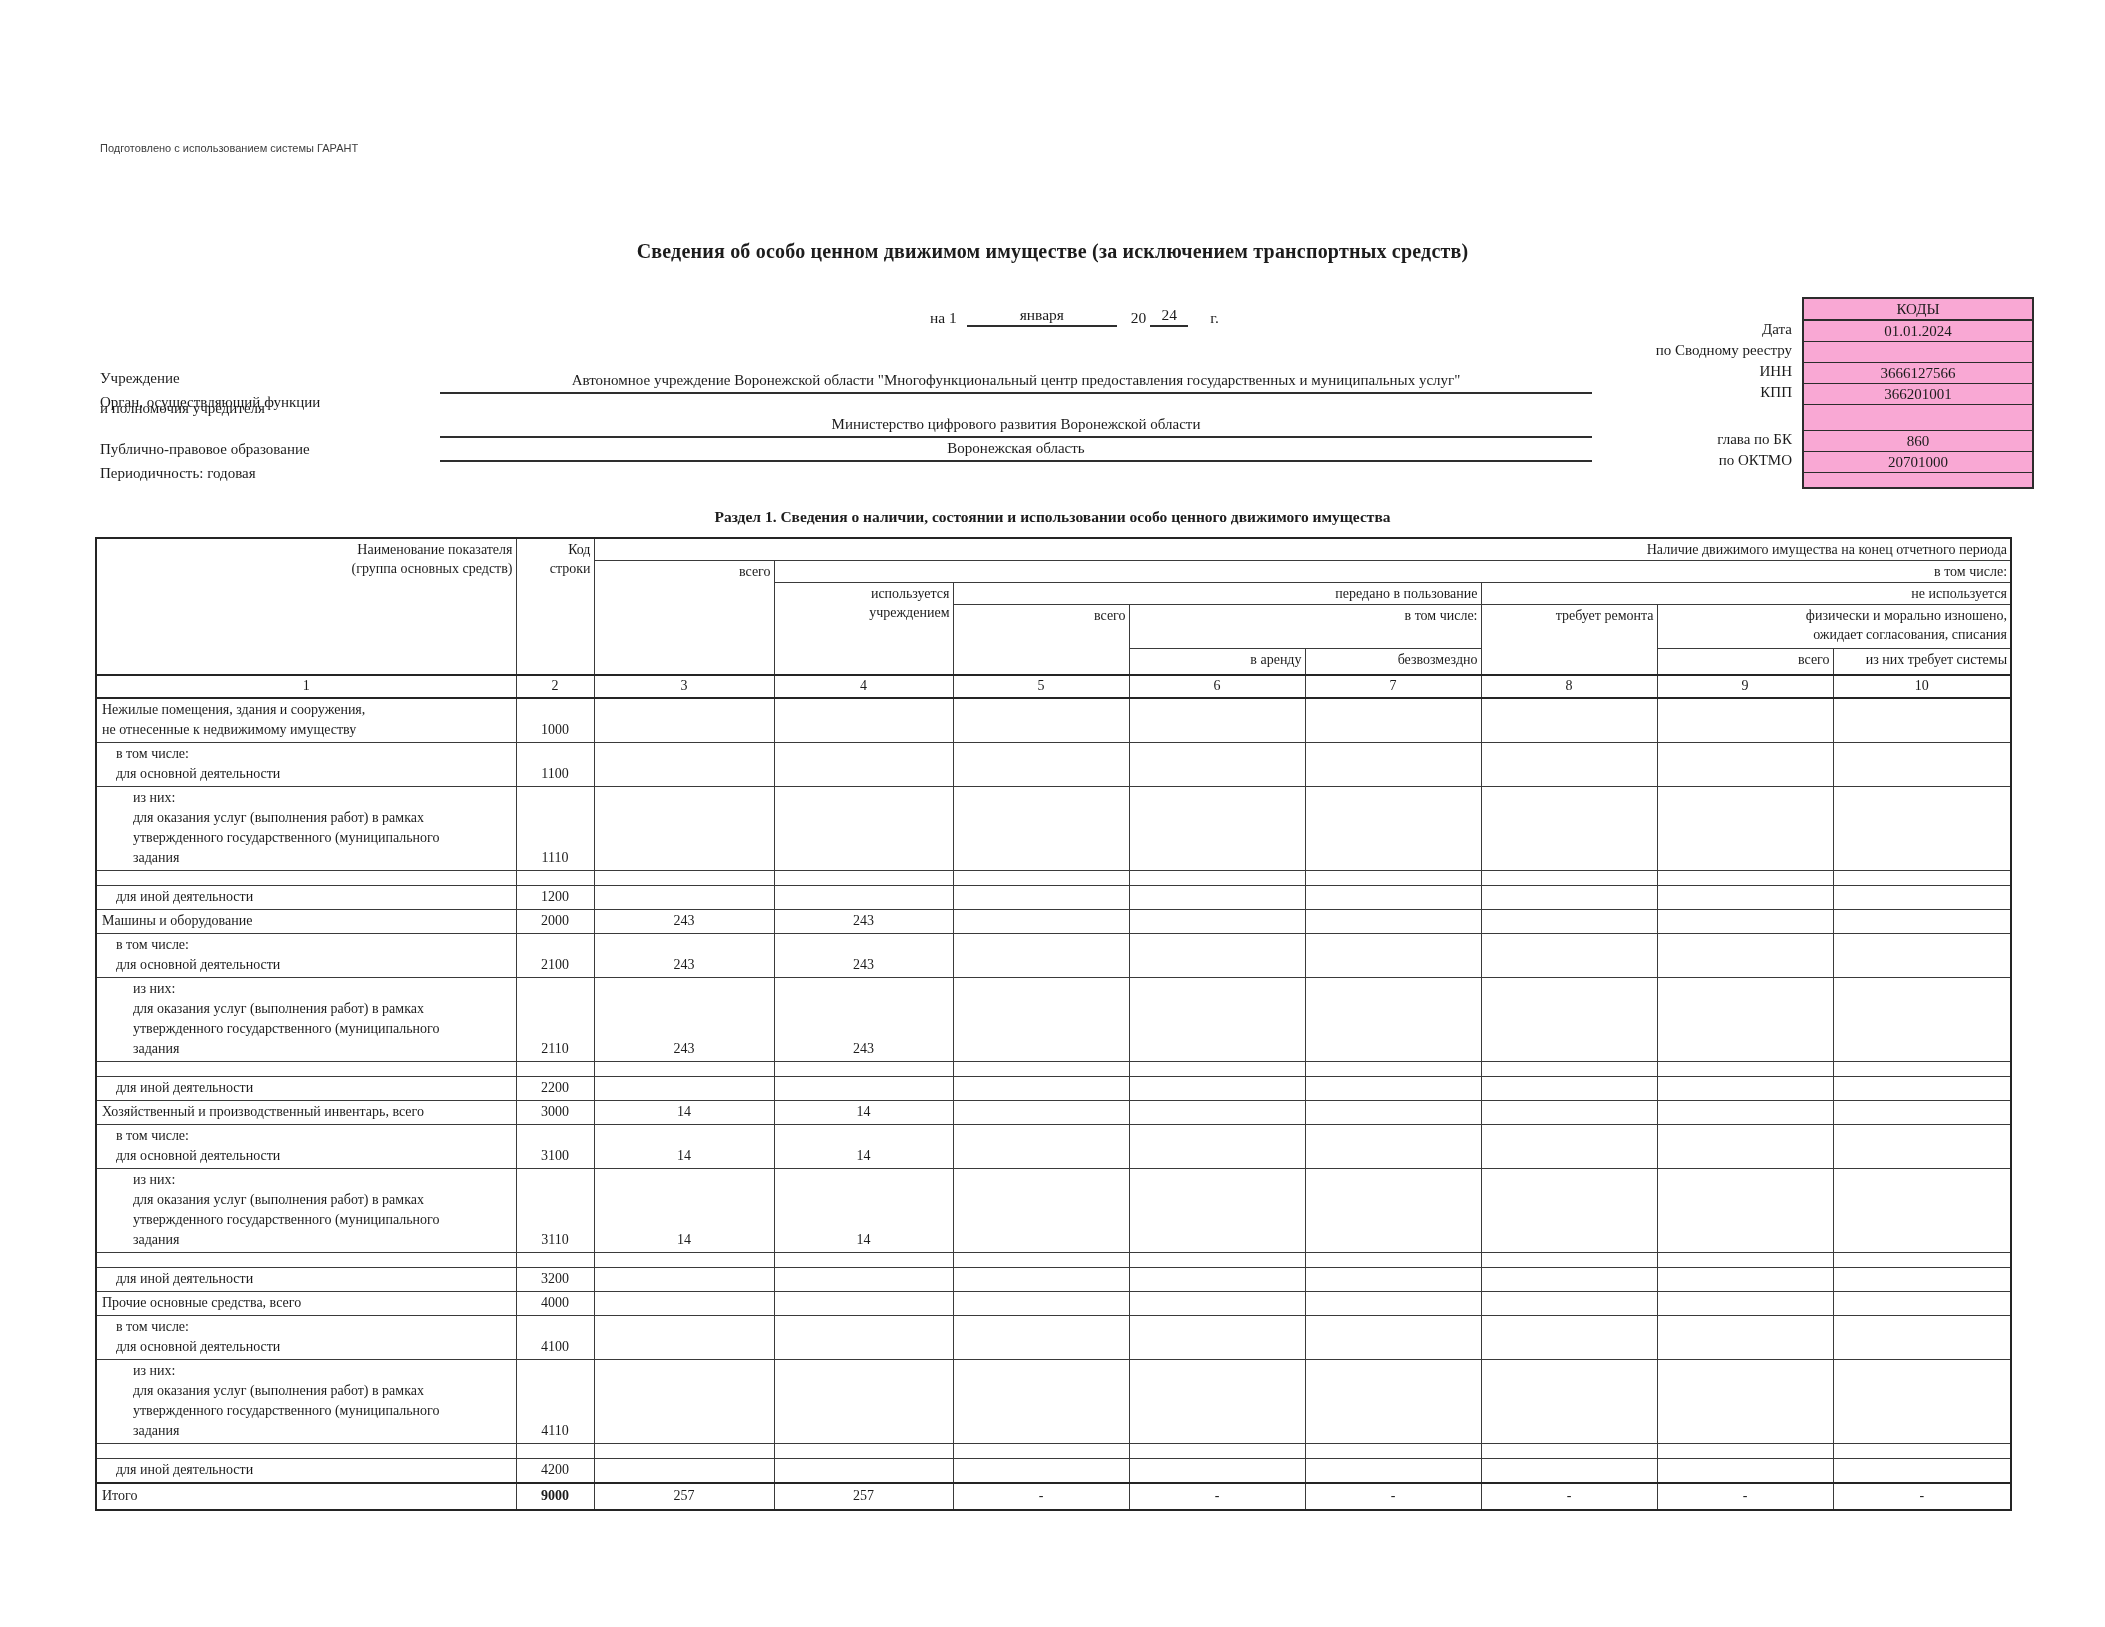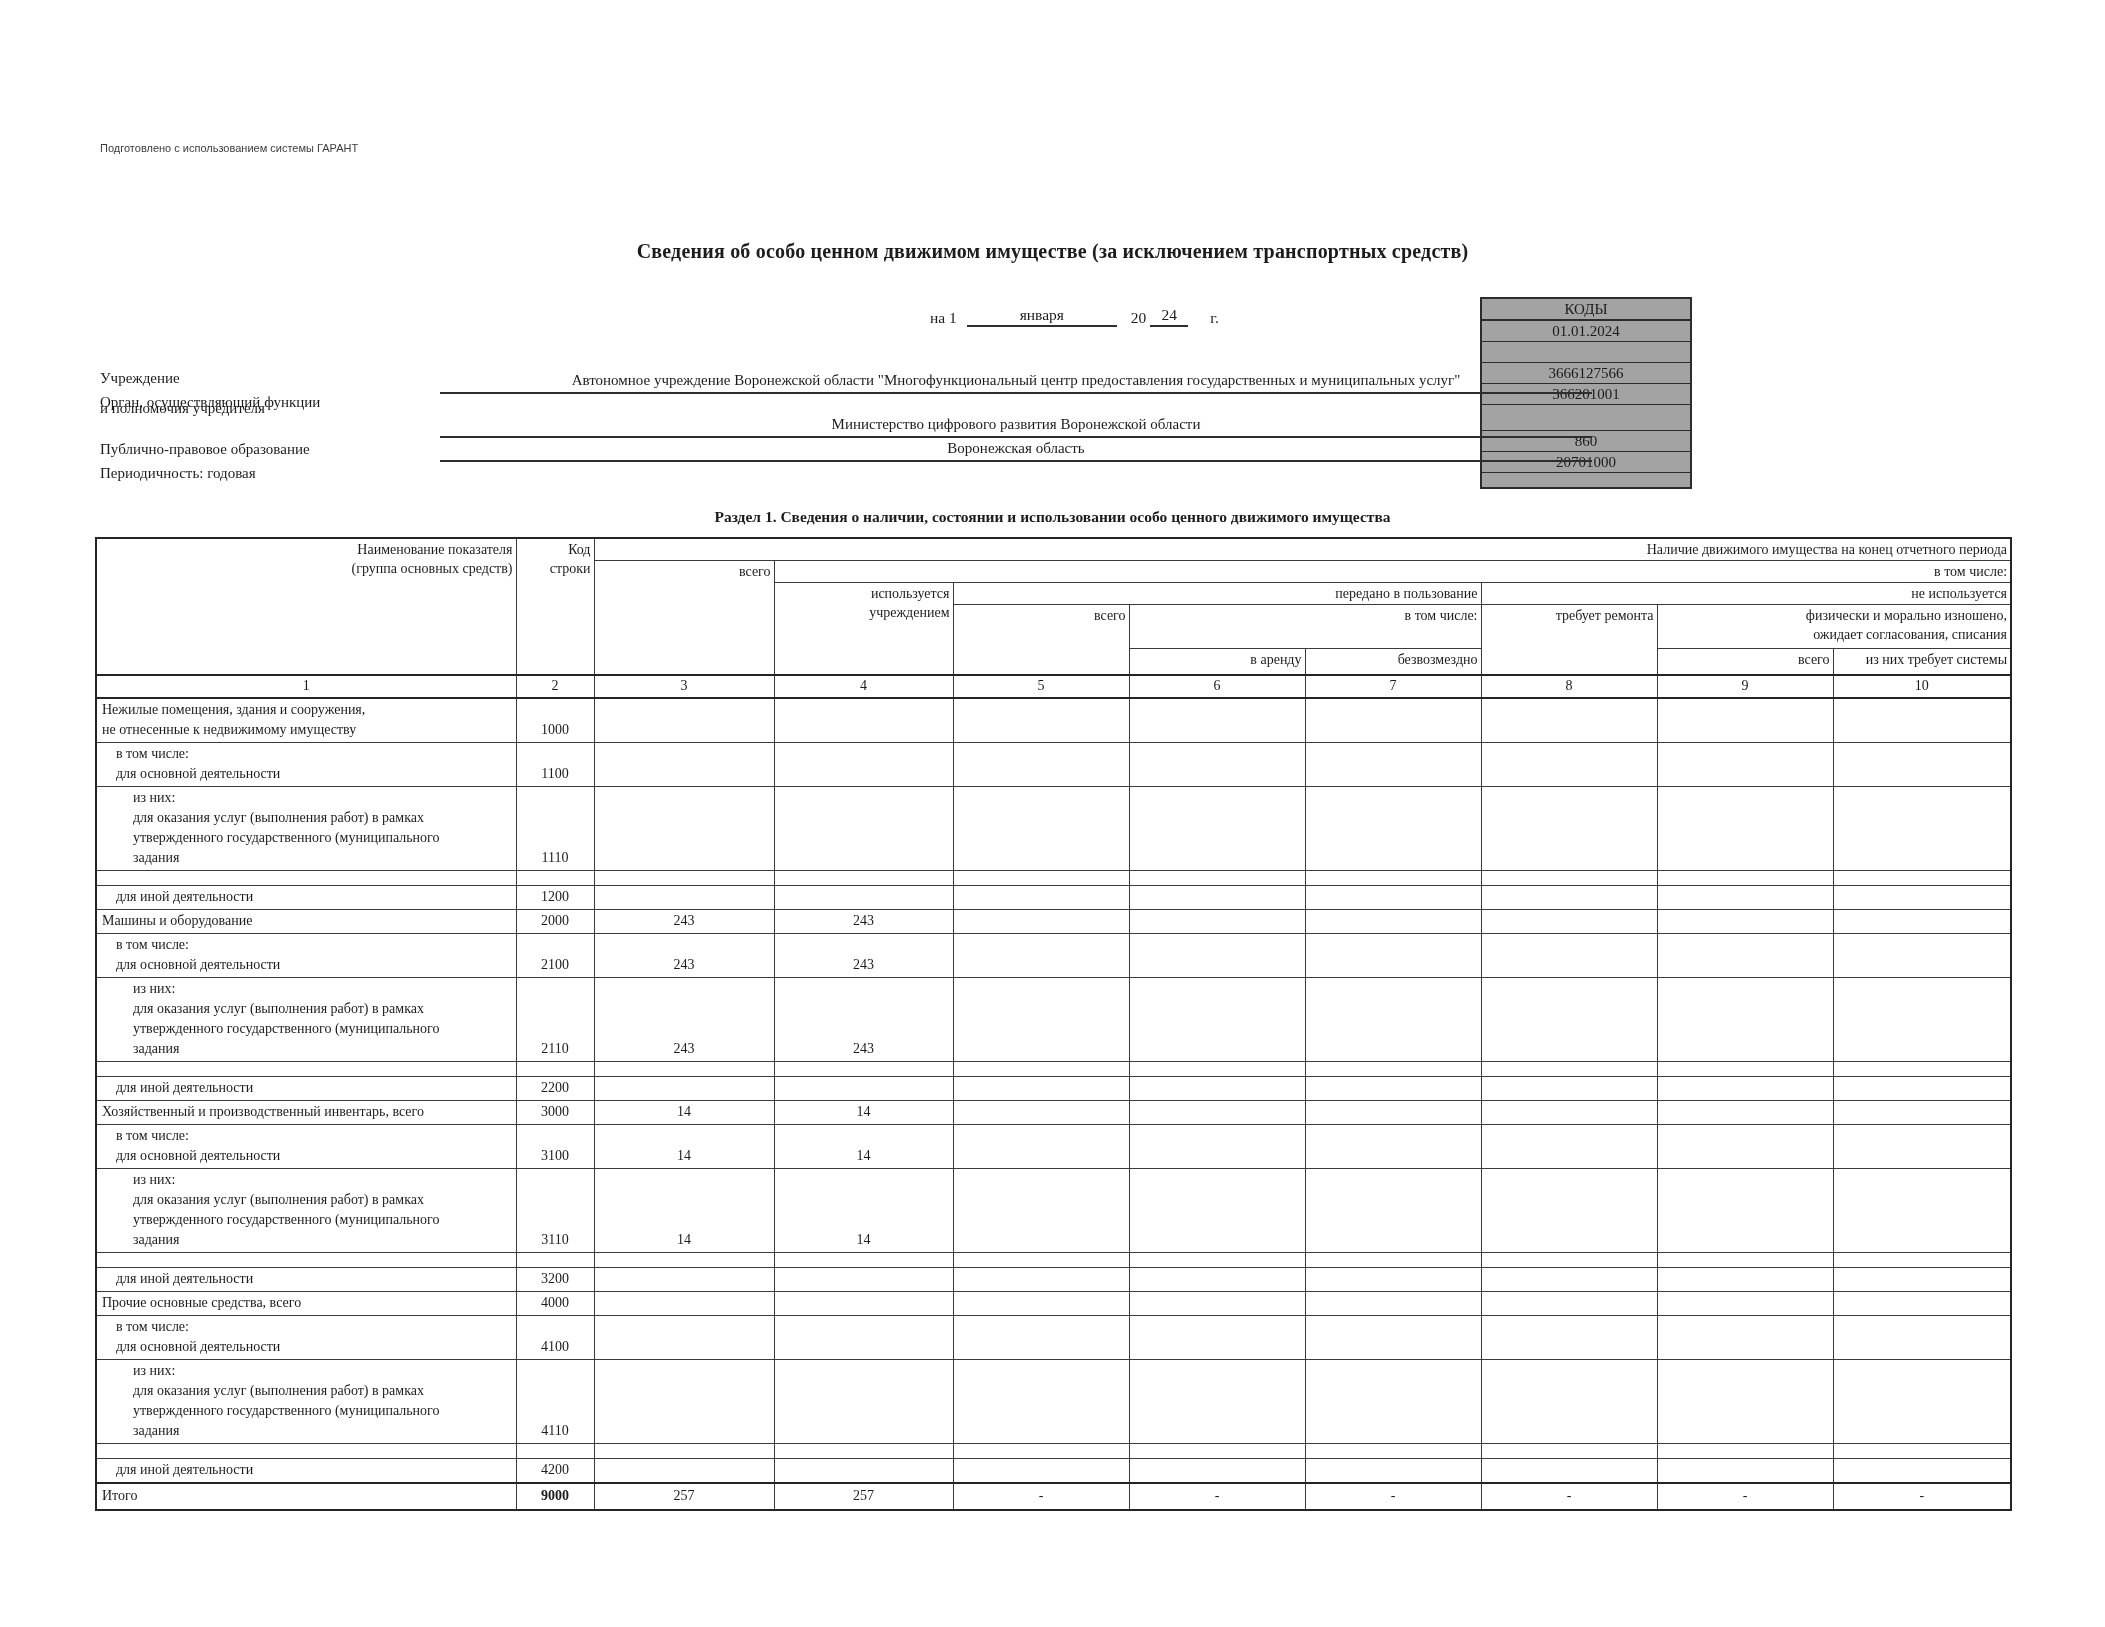--- a/index.html
+++ b/index.html
@@ -23,21 +23,21 @@
     display:inline-block; text-align:center; border-bottom:2px solid #2e2e2e;
     height:21px; vertical-align:bottom;
   }
   .date-line .month { width:150px; margin:0 14px 0 10px; }
   .date-line .yr { width:38px; margin:0 10px 0 4px; }
   .date-line .gsuffix { margin-left:12px; }
   
   .codes { position:absolute; left:1480px; top:297px; display:flex; align-items:flex-start; font-size:15px; }
   .codes-labels { width:322px; padding-right:10px; text-align:right; }
   .codes-label { line-height:1; display:flex; align-items:center; justify-content:flex-end; }
-  .codes-box { width:212px; border:2px solid #2c2c2c; background:#a3a3a3; }
+  .codes-box { width:232px; border:2px solid #2c2c2c; background:#f9a8d4; }
   .codes-cell { border-bottom:1px solid #2c2c2c; text-align:center; line-height:1; display:flex; align-items:center; justify-content:center; }
   .codes-cell:last-child { border-bottom:none; }
   .codes-head { border-bottom:2px solid #2c2c2c; }
   
   .org { position:absolute; left:100px; top:366px; width:1520px; height:120px; font-size:15px; }
   .org-label { position:absolute; left:0; white-space:nowrap; }
   .org-value {
     position:absolute; left:340px; width:1152px; height:22px; text-align:center;
     border-bottom:2px solid #2e2e2e; font-size:15px; white-space:nowrap; overflow:hidden;
   }
@@ -75,20 +75,31 @@
 
 <div class="page">
 
   <div class="watermark">Подготовлено с использованием системы ГАРАНТ</div>
 
   <div class="doc-title">Сведения об особо ценном движимом имуществе (за исключением транспортных средств)</div>
 
   <div class="date-line"><span>на 1</span><span class="ufield month">января</span><span>20</span><span class="ufield yr">24</span><span class="gsuffix">г.</span></div>
 
   <div class="codes">
+    <div class="codes-labels" id="codes-labels">
+        <div class="codes-label" style="height: 22px;"></div>
+        <div class="codes-label" style="height: 21px;">Дата</div>
+        <div class="codes-label" style="height: 21px;">по Сводному реестру</div>
+        <div class="codes-label" style="height: 21px;">ИНН</div>
+        <div class="codes-label" style="height: 21px;">КПП</div>
+        <div class="codes-label" style="height: 26px;"></div>
+        <div class="codes-label" style="height: 21px;">глава по БК</div>
+        <div class="codes-label" style="height: 21px;">по ОКТМО</div>
+        <div class="codes-label" style="height: 14px;"></div>
+      </div>
     <div class="codes-box" id="codes-box">
         <div class="codes-cell codes-head" style="height: 22px;">КОДЫ</div>
         <div class="codes-cell" style="height: 21px;">01.01.2024</div>
         <div class="codes-cell" style="height: 21px;"></div>
         <div class="codes-cell" style="height: 21px;">3666127566</div>
         <div class="codes-cell" style="height: 21px;">366201001</div>
         <div class="codes-cell" style="height: 26px;"></div>
         <div class="codes-cell" style="height: 21px;">860</div>
         <div class="codes-cell" style="height: 21px;">20701000</div>
         <div class="codes-cell" style="height: 14px;"></div>

